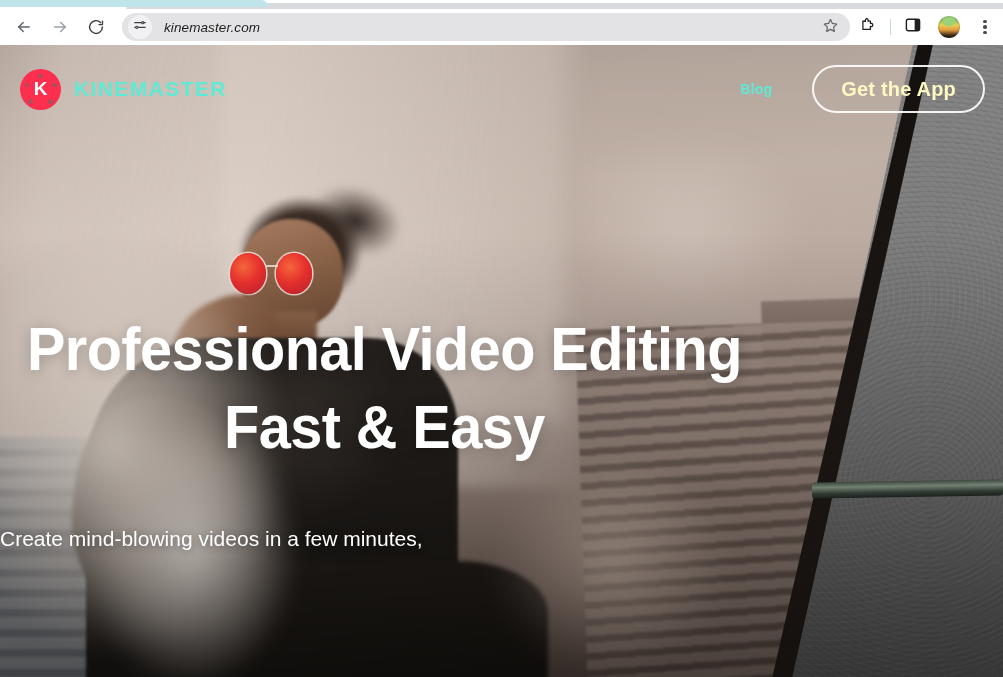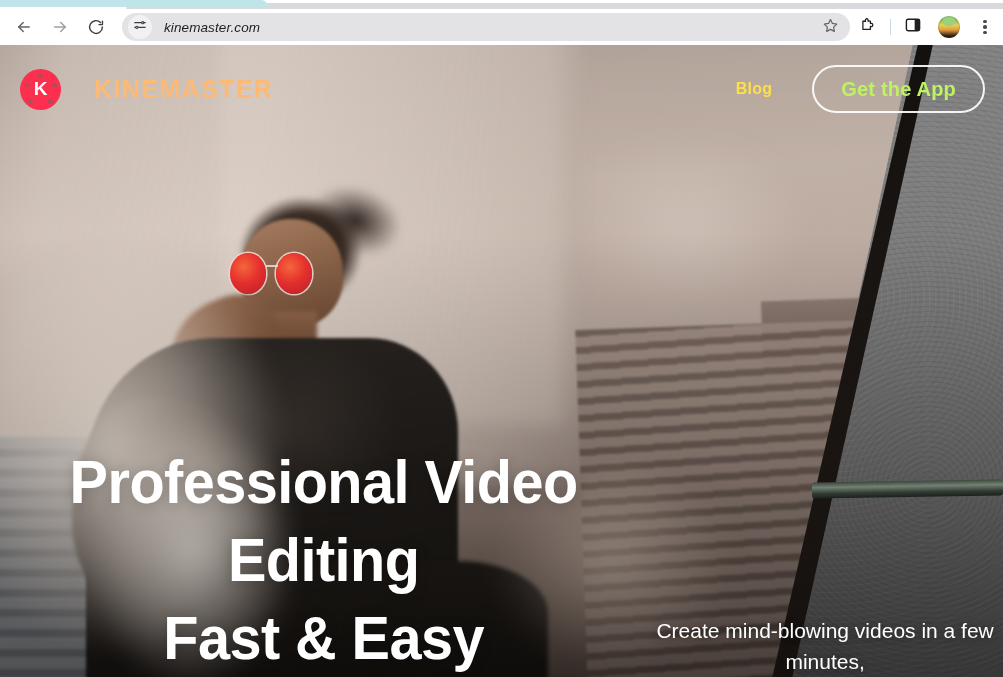--- a/index.html
+++ b/index.html
@@ -294,43 +294,42 @@
   .brand-mark .dot {
     position:absolute; width:4.6px; height:4.6px; border-radius:50%;
     background:rgba(120,100,100,.62);
   }
   .brand-mark .d1 { top:5px;  left:50%; margin-left:-2.3px; }
   .brand-mark .d2 { top:14px; right:4.5px; }
   .brand-mark .d3 { bottom:6px; right:8px; }
   .brand-mark .d4 { bottom:6px; left:8px; }
   .brand-mark .d5 { top:14px; left:4.5px; }
   .brand-word {
-    color:#fdba74; font-size:25px; font-weight:bold;
+    color:#5eead4; font-size:21px; font-weight:bold;
     letter-spacing:1.4px;
-    margin-left:20px;
   }
   .header-nav { margin-left:auto; display:flex; align-items:center; gap:40px; }
   .nav-link {
-    color:#fde047; font-size:16px; font-weight:bold;
+    color:#5eead4; font-size:14px; font-weight:bold;
     text-decoration:none; cursor:pointer; letter-spacing:.2px;
   }
   .cta-btn {
     display:inline-flex; align-items:center; justify-content:center;
     height:48px; padding:0 27px;
     border:2px solid rgba(255,255,255,.92);
     border-radius:999px;
-    color:#bef264; font-size:20px; font-weight:bold;
+    color:#fef9c3; font-size:20px; font-weight:bold;
     background:transparent; cursor:pointer; letter-spacing:.2px;
     white-space:nowrap;
   }
 
   
   .hero-copy {
     position:absolute; left:0; top:0; width:100%; height:100%;
-    display:flex; align-items:flex-end;
+    display:flex; flex-direction:column; align-items:flex-start;
     z-index:5; pointer-events:none;
   }
   .hero-title {
     margin-top:265px;
     color:#ffffff;
     font-size:62px; line-height:1.26;
     font-weight:bold;
     text-align:center;
     letter-spacing:-.6px;
     transform:scaleX(.93);

